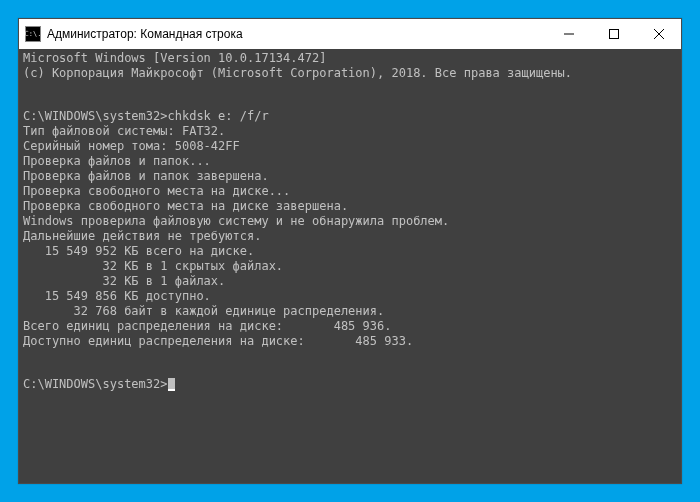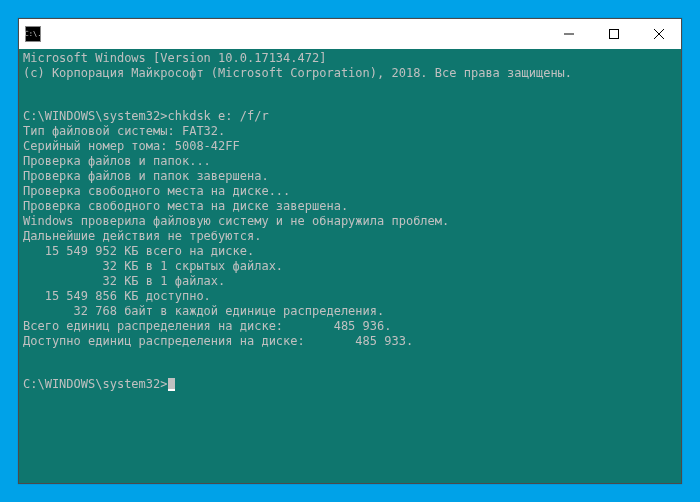--- a/index.html
+++ b/index.html
@@ -54,21 +54,21 @@
     width: 45px;
     height: 100%;
     display: flex;
     align-items: center;
     justify-content: center;
     color: #000;
   }
   .titlebar .btn svg { display:block; }
   .terminal {
     flex: 1;
-    background: #0f766e;
+    background: #404040;
     color: #c0c0c0;
     font-family: Consolas, "Lucida Console", monospace;
     font-size: 12px;
     line-height: 15px;
     padding: 2px 4px;
     white-space: pre;
     overflow: hidden;
     position: relative;
   }
   .out { display:block; }
@@ -83,20 +83,21 @@
     margin-left: 0;
   }
 </style>
 </head>
 <body>
 
 <div class="window">
 
   <div class="titlebar">
     <div class="app-icon">C:\.</div>
+    <div class="title">Администратор: Командная строка</div>
     <div class="controls">
       <div class="btn">
         <svg width="10" height="10" viewBox="0 0 10 10">
             <line x1="0" y1="5" x2="10" y2="5" stroke="#000" stroke-width="1"></line>
           </svg>
       </div>
       <div class="btn">
         <svg width="10" height="10" viewBox="0 0 10 10">
             <rect x="0.5" y="0.5" width="9" height="9" fill="none" stroke="#000" stroke-width="1"></rect>
           </svg>

